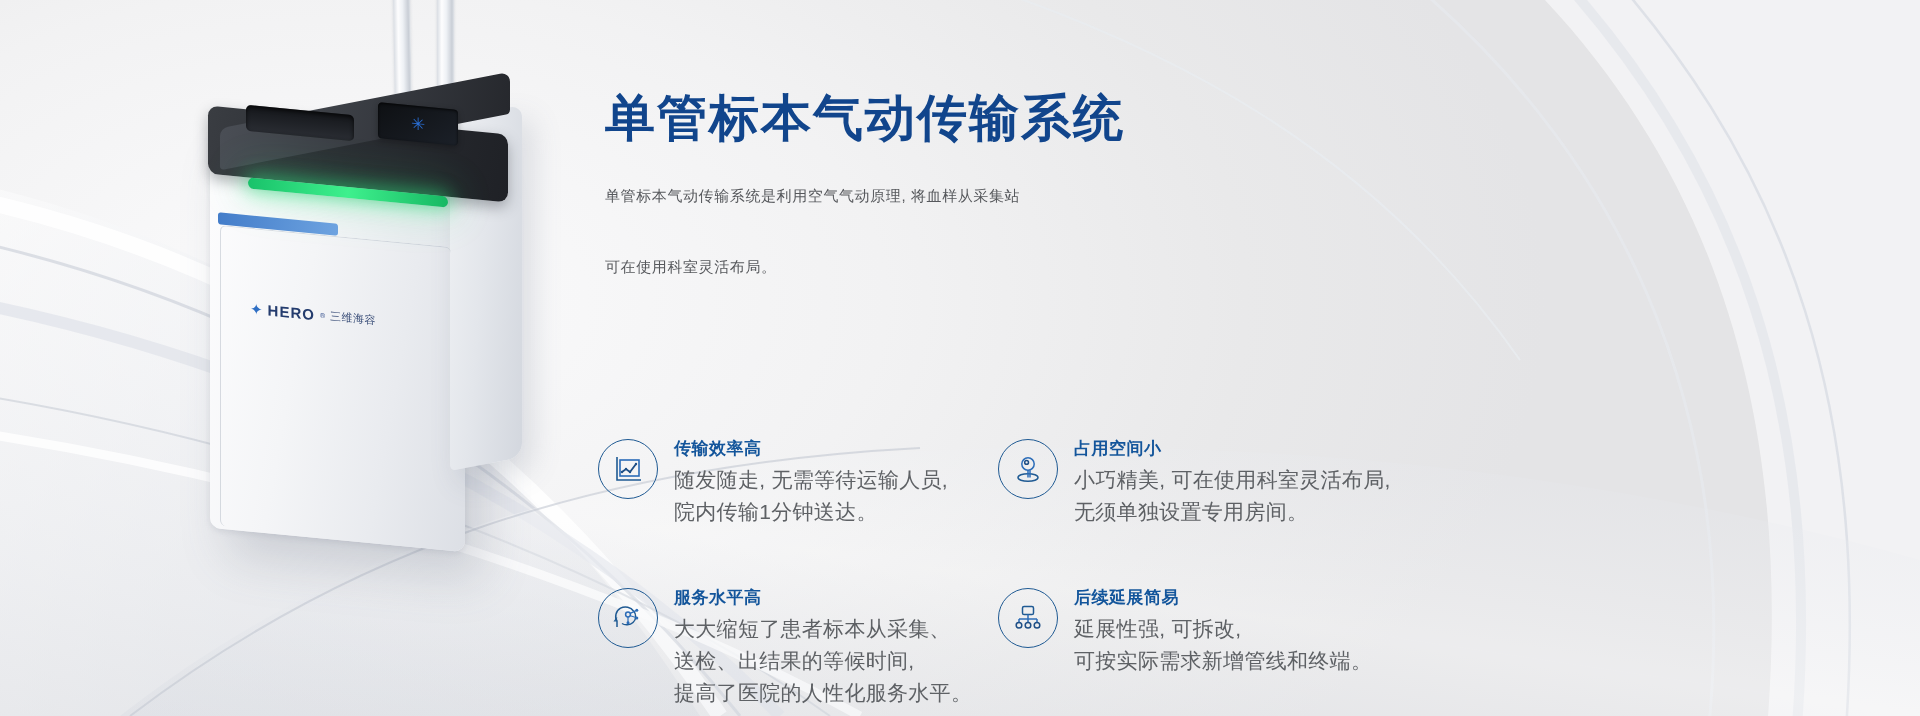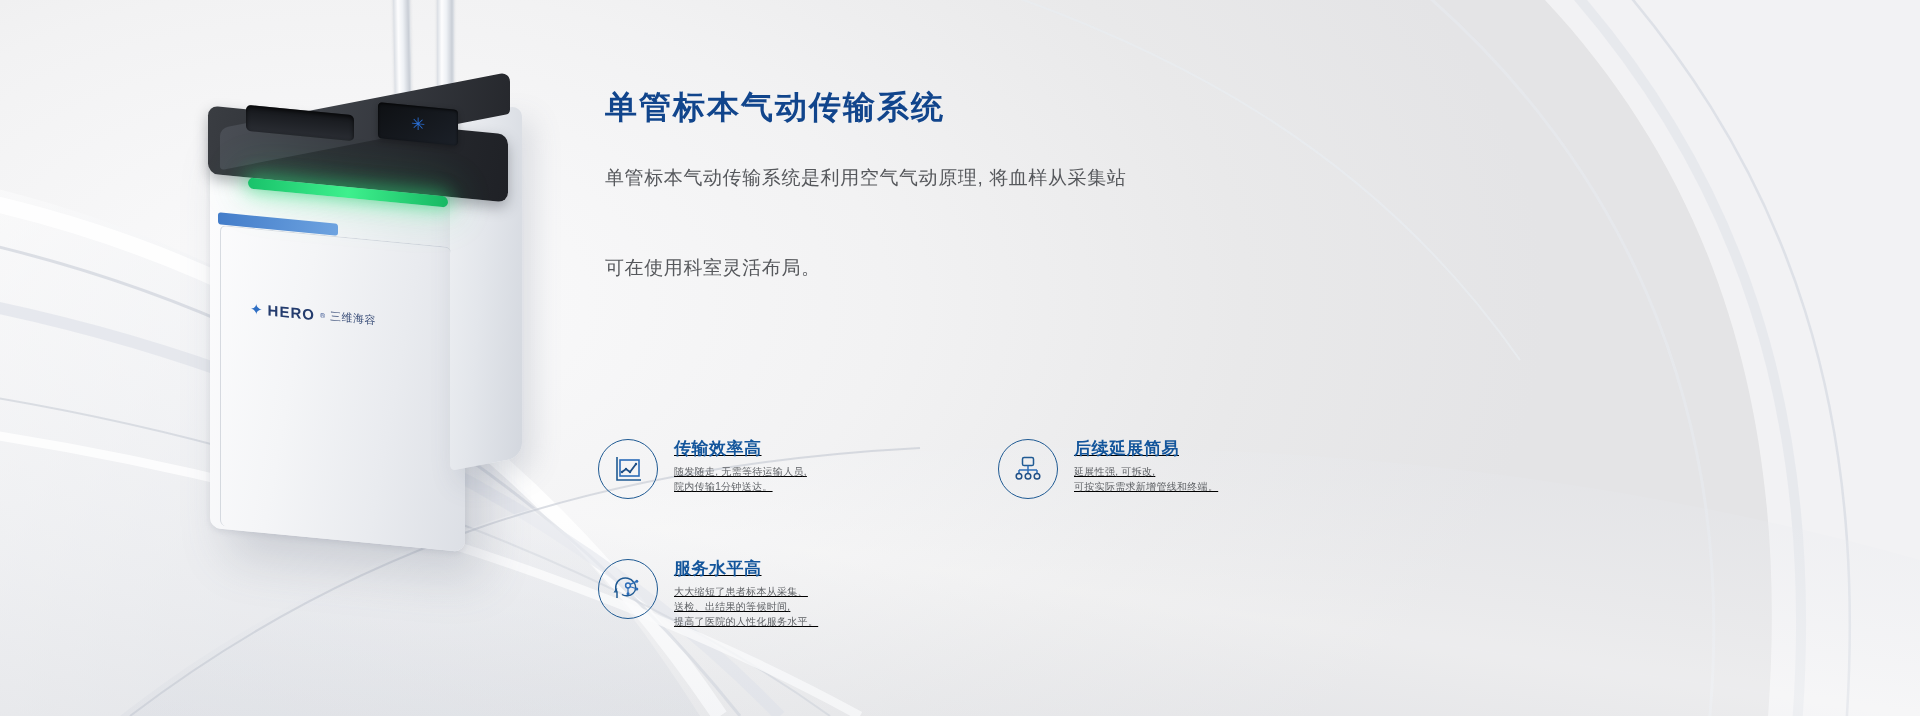--- a/index.html
+++ b/index.html
@@ -90,43 +90,43 @@
     display:flex;align-items:center;gap:5px;color:#2f4a8a;
   }
   .logo .mark{font-size:15px;color:#2f6fc4;line-height:1;}
   .logo .word{font-size:15px;font-weight:bold;letter-spacing:1px;color:#243c6e;}
   .logo .sup{font-size:7px;vertical-align:super;}
   .logo .cn{font-size:11px;color:#3a4e78;letter-spacing:.5px;}
 
   
   .content{position:absolute;left:605px;top:88px;width:700px;}
   .title{
-    font-size:32px;font-weight:bold;color:#11458c;letter-spacing:2px;
+    font-size:50px;font-weight:bold;color:#11458c;letter-spacing:2px;
     line-height:1.2;margin:0 0 30px 0;white-space:nowrap;
   }
   .desc{
-    font-size:19px;color:#56585c;line-height:2.35;letter-spacing:.6px;
+    font-size:15px;color:#56585c;line-height:2.35;letter-spacing:.6px;
     margin:0;max-width:660px;
   }
 
   
   .features{
     position:absolute;left:598px;top:437px;width:700px;
     display:grid;grid-template-columns:400px 300px;grid-row-gap:58px;
   }
-  .feature{display:flex;align-items:flex-start;gap:16px;text-decoration:underline;}
+  .feature{display:flex;align-items:flex-start;gap:16px;}
   .f-icon{
     flex:0 0 auto;width:58px;height:58px;border-radius:50%;
     border:1.6px solid #1f5a93;display:flex;align-items:center;justify-content:center;
     margin-top:2px;
   }
   .f-icon svg{display:block;}
   .f-text{padding-top:1px;}
   .f-title{font-size:17px;font-weight:bold;color:#13559b;line-height:1.35;letter-spacing:.5px;margin-bottom:3px;}
-  .f-line{font-size:10px;color:#5e6165;line-height:1.52;letter-spacing:.3px;white-space:nowrap;}
+  .f-line{font-size:21px;color:#5e6165;line-height:1.52;letter-spacing:.3px;white-space:nowrap;}
 </style>
 </head>
 <body>
 
 <div class="banner">
 
   <div class="arcs">
     <svg viewBox="0 0 1920 716" xmlns="http://www.w3.org/2000/svg">
       <defs>
         <linearGradient id="ag1" x1="0" y1="0" x2="1" y2="1">
@@ -204,39 +204,34 @@
           <circle cx="24" cy="11" r="1.2" fill="#1f4f86" stroke="none"></circle>
         </svg>
       </div>
       <div class="f-text">
         <div class="f-title">传输效率高</div>
         <div class="f-line">随发随走, 无需等待运输人员,</div>
         <div class="f-line">院内传输1分钟送达。</div>
       </div>
     </div>
 
-
     <div class="feature">
       <div class="f-icon">
         <svg width="32" height="32" viewBox="0 0 32 32" fill="none" stroke="#2b6cb8" stroke-width="1.5">
-          <rect x="10.5" y="4.5" width="11" height="8" rx="1.6" stroke="#1f5a93"></rect>
-          <line x1="16" y1="12.5" x2="16" y2="17" stroke="#2b6cb8"></line>
-          <line x1="7" y1="17" x2="25" y2="17" stroke="#2b6cb8"></line>
-          <line x1="7" y1="17" x2="7" y2="20.5" stroke="#2b6cb8"></line>
-          <line x1="16" y1="17" x2="16" y2="20.5" stroke="#2b6cb8"></line>
-          <line x1="25" y1="17" x2="25" y2="20.5" stroke="#2b6cb8"></line>
-          <circle cx="7" cy="23.2" r="2.8" stroke="#1f4f86"></circle>
-          <circle cx="16" cy="23.2" r="2.8" stroke="#1f4f86"></circle>
-          <circle cx="25" cy="23.2" r="2.8" stroke="#1f4f86"></circle>
-        </svg>
-      </div>
-      <div class="f-text">
-        <div class="f-title">后续延展简易</div>
-        <div class="f-line">延展性强, 可拆改,</div>
-        <div class="f-line">可按实际需求新增管线和终端。</div>
+          <ellipse cx="16" cy="24.5" rx="10" ry="3.8" stroke="#1f5a93"></ellipse>
+          <circle cx="16" cy="11" r="6.2" stroke="#2b6cb8"></circle>
+          <circle cx="14.6" cy="9.4" r="1.9" stroke="#1f4f86"></circle>
+          <line x1="16" y1="17.2" x2="16" y2="24.5" stroke="#2b6cb8"></line>
+          <line x1="18" y1="17.2" x2="18" y2="24.5" stroke="#2b6cb8"></line>
+        </svg>
+      </div>
+      <div class="f-text">
+        <div class="f-title">占用空间小</div>
+        <div class="f-line">小巧精美, 可在使用科室灵活布局,</div>
+        <div class="f-line">无须单独设置专用房间。</div>
       </div>
     </div>
 
     <div class="feature">
       <div class="f-icon">
         <svg width="34" height="34" viewBox="0 0 34 34" fill="none" stroke="#2b6cb8" stroke-width="1.5">
           <path d="M6 26 L6 20 C3.5 16.5 4.5 10 9.5 7.2 C14 4.7 20 6 22.5 10" stroke="#1f5a93"></path>
           <path d="M6 20 L3.6 20 L6 16.5" stroke="#1f5a93" stroke-width="1.2"></path>
           <path d="M22.5 10 C25.5 13 25.5 18.5 22 21.5 C19 24.2 14 24.5 11 22.5" stroke="#1f5a93"></path>
           <circle cx="17" cy="13.5" r="2.4" stroke="#2b6cb8"></circle>
@@ -249,14 +244,35 @@
         </svg>
       </div>
       <div class="f-text">
         <div class="f-title">服务水平高</div>
         <div class="f-line">大大缩短了患者标本从采集、</div>
         <div class="f-line">送检、出结果的等候时间,</div>
         <div class="f-line">提高了医院的人性化服务水平。</div>
       </div>
     </div>
 
+    <div class="feature">
+      <div class="f-icon">
+        <svg width="32" height="32" viewBox="0 0 32 32" fill="none" stroke="#2b6cb8" stroke-width="1.5">
+          <rect x="10.5" y="4.5" width="11" height="8" rx="1.6" stroke="#1f5a93"></rect>
+          <line x1="16" y1="12.5" x2="16" y2="17" stroke="#2b6cb8"></line>
+          <line x1="7" y1="17" x2="25" y2="17" stroke="#2b6cb8"></line>
+          <line x1="7" y1="17" x2="7" y2="20.5" stroke="#2b6cb8"></line>
+          <line x1="16" y1="17" x2="16" y2="20.5" stroke="#2b6cb8"></line>
+          <line x1="25" y1="17" x2="25" y2="20.5" stroke="#2b6cb8"></line>
+          <circle cx="7" cy="23.2" r="2.8" stroke="#1f4f86"></circle>
+          <circle cx="16" cy="23.2" r="2.8" stroke="#1f4f86"></circle>
+          <circle cx="25" cy="23.2" r="2.8" stroke="#1f4f86"></circle>
+        </svg>
+      </div>
+      <div class="f-text">
+        <div class="f-title">后续延展简易</div>
+        <div class="f-line">延展性强, 可拆改,</div>
+        <div class="f-line">可按实际需求新增管线和终端。</div>
+      </div>
+    </div>
+
   </div>
 </div>
 
 </body></html>

